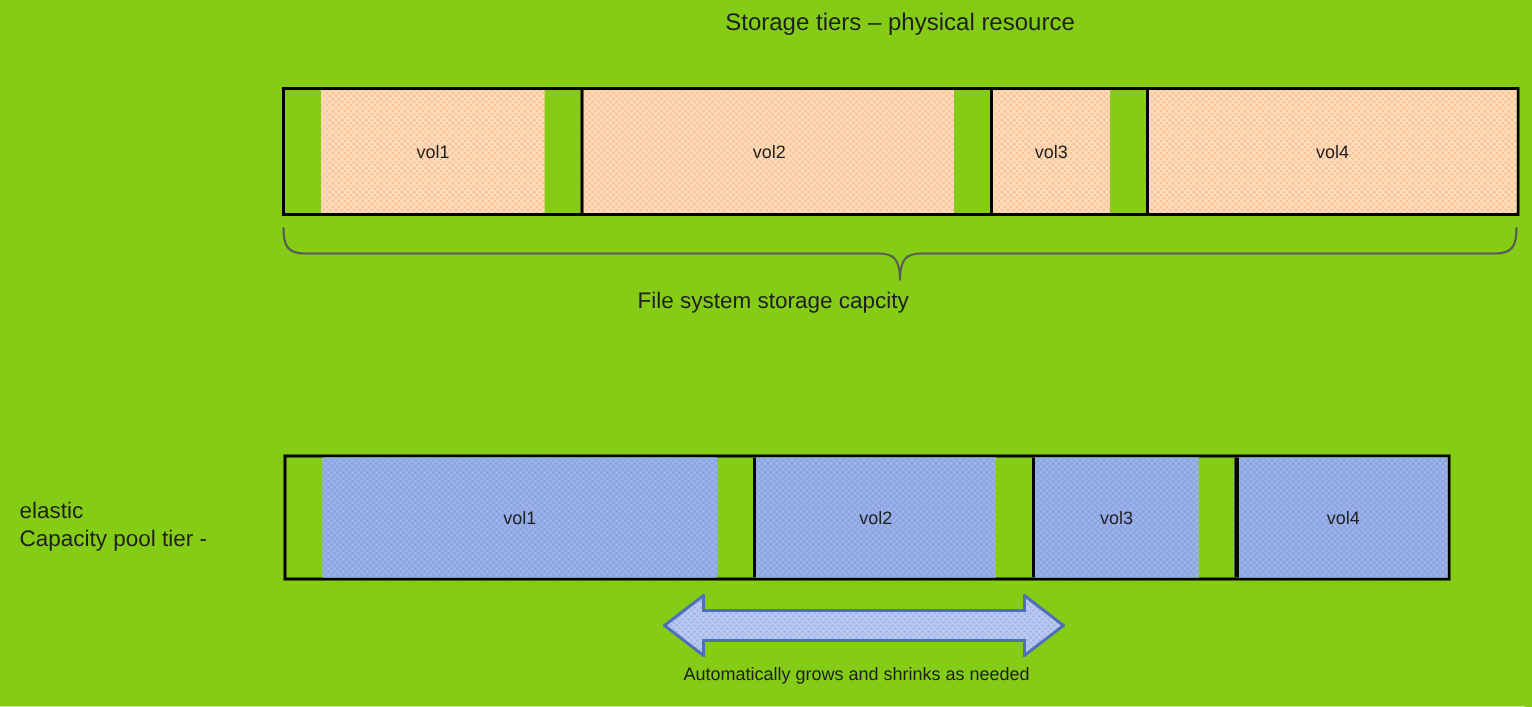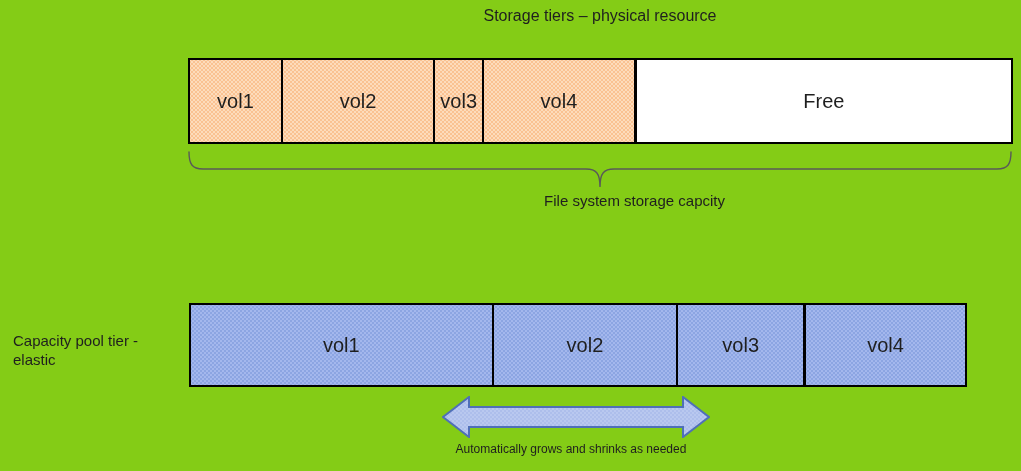--- a/index.html
+++ b/index.html
@@ -22,21 +22,21 @@
   .cap-label{left:13px;top:331px;width:178px;}
   .bar{
     position:absolute;display:flex;box-sizing:border-box;
     border:2px solid var(--border,#000);
   }
   .ssd-bar{left:188px;top:58px;width:825px;height:86px;}
   .cap-bar{left:189px;top:303px;width:778px;height:84px;}
   .segment{
     flex-basis:0;flex-shrink:1;
     display:flex;align-items:center;justify-content:center;
-    font-size:20px;box-sizing:border-box;white-space:nowrap;
+    font-size:12px;box-sizing:border-box;white-space:nowrap;margin-left:24px;
   }
   .div-normal{border-left:2px solid var(--border,#000);}
   .div-thick{border-left:3px solid var(--border,#000);}
   .fill-orange{
     background-color:var(--orange-fill,#FAC090);
     background-image:
       radial-gradient(var(--orange-dot,#FDDCBC) 1px, transparent 1.6px),
       radial-gradient(var(--orange-dot,#FDDCBC) 1px, transparent 1.6px);
     background-size:4px 4px;background-position:0 0,2px 2px;
   }
@@ -44,53 +44,52 @@
     background-color:var(--blue-fill,#A5B9ED);
     background-image:
       radial-gradient(var(--blue-dot,#8CA5E2) 1px, transparent 1.6px),
       radial-gradient(var(--blue-dot,#8CA5E2) 1px, transparent 1.6px);
     background-size:4px 4px;background-position:0 0,2px 2px;
   }
   .fill-white{background:#ffffff;}
   .overlay-svg{position:absolute;left:0;top:0;pointer-events:none;}
   .brace-label{
     position:absolute;left:425px;top:192px;width:300px;
-    text-align:right;font-size:15px;
+    text-align:left;font-size:15px;
   }
   .arrow-svg{position:absolute;left:442px;top:396px;}
   .arrow-label{
     position:absolute;left:421px;top:442px;width:300px;
     text-align:center;font-size:12px;
   }
 </style>
 </head>
 <body>
 
 <div class="canvas">
 
   <div class="title">Storage tiers – physical resource</div>
 
 
   <div class="bar ssd-bar">
       <div class="segment fill-orange" style="flex-grow: 11.2;">vol1</div>
       <div class="segment fill-orange div-normal" style="flex-grow: 18.5;">vol2</div>
       <div class="segment fill-orange div-normal" style="flex-grow: 5.8;">vol3</div>
       <div class="segment fill-orange div-normal" style="flex-grow: 18.4;">vol4</div>
-      <div class="segment fill-white div-thick" style="flex-grow: 46.1;">Free</div>
     </div>
 
   <svg class="overlay-svg" width="1021" height="471" viewBox="0 0 1021 471">
     <path d="M189,152 C189,164 192,169 203,169 L586,169 C596,169 600,173 600,187 C600,173 604,169 614,169 L997,169 C1008,169 1011,164 1011,152" fill="none" style="stroke:var(--brace,#595959)" stroke-width="1.4" stroke-linecap="round"></path>
   </svg>
 
   <div class="brace-label">File system storage capcity</div>
 
   <div class="row-label cap-label">
+    <div>elastic</div>
     <div>Capacity pool tier -</div>
-    <div>elastic</div>
   </div>
 
   <div class="bar cap-bar">
       <div class="segment fill-blue" style="flex-grow: 39.2;">vol1</div>
       <div class="segment fill-blue div-normal" style="flex-grow: 23.8;">vol2</div>
       <div class="segment fill-blue div-normal" style="flex-grow: 16.3;">vol3</div>
       <div class="segment fill-blue div-thick" style="flex-grow: 20.7;">vol4</div>
     </div>
 
   <svg class="arrow-svg" width="268" height="42" viewBox="0 0 268 42">

